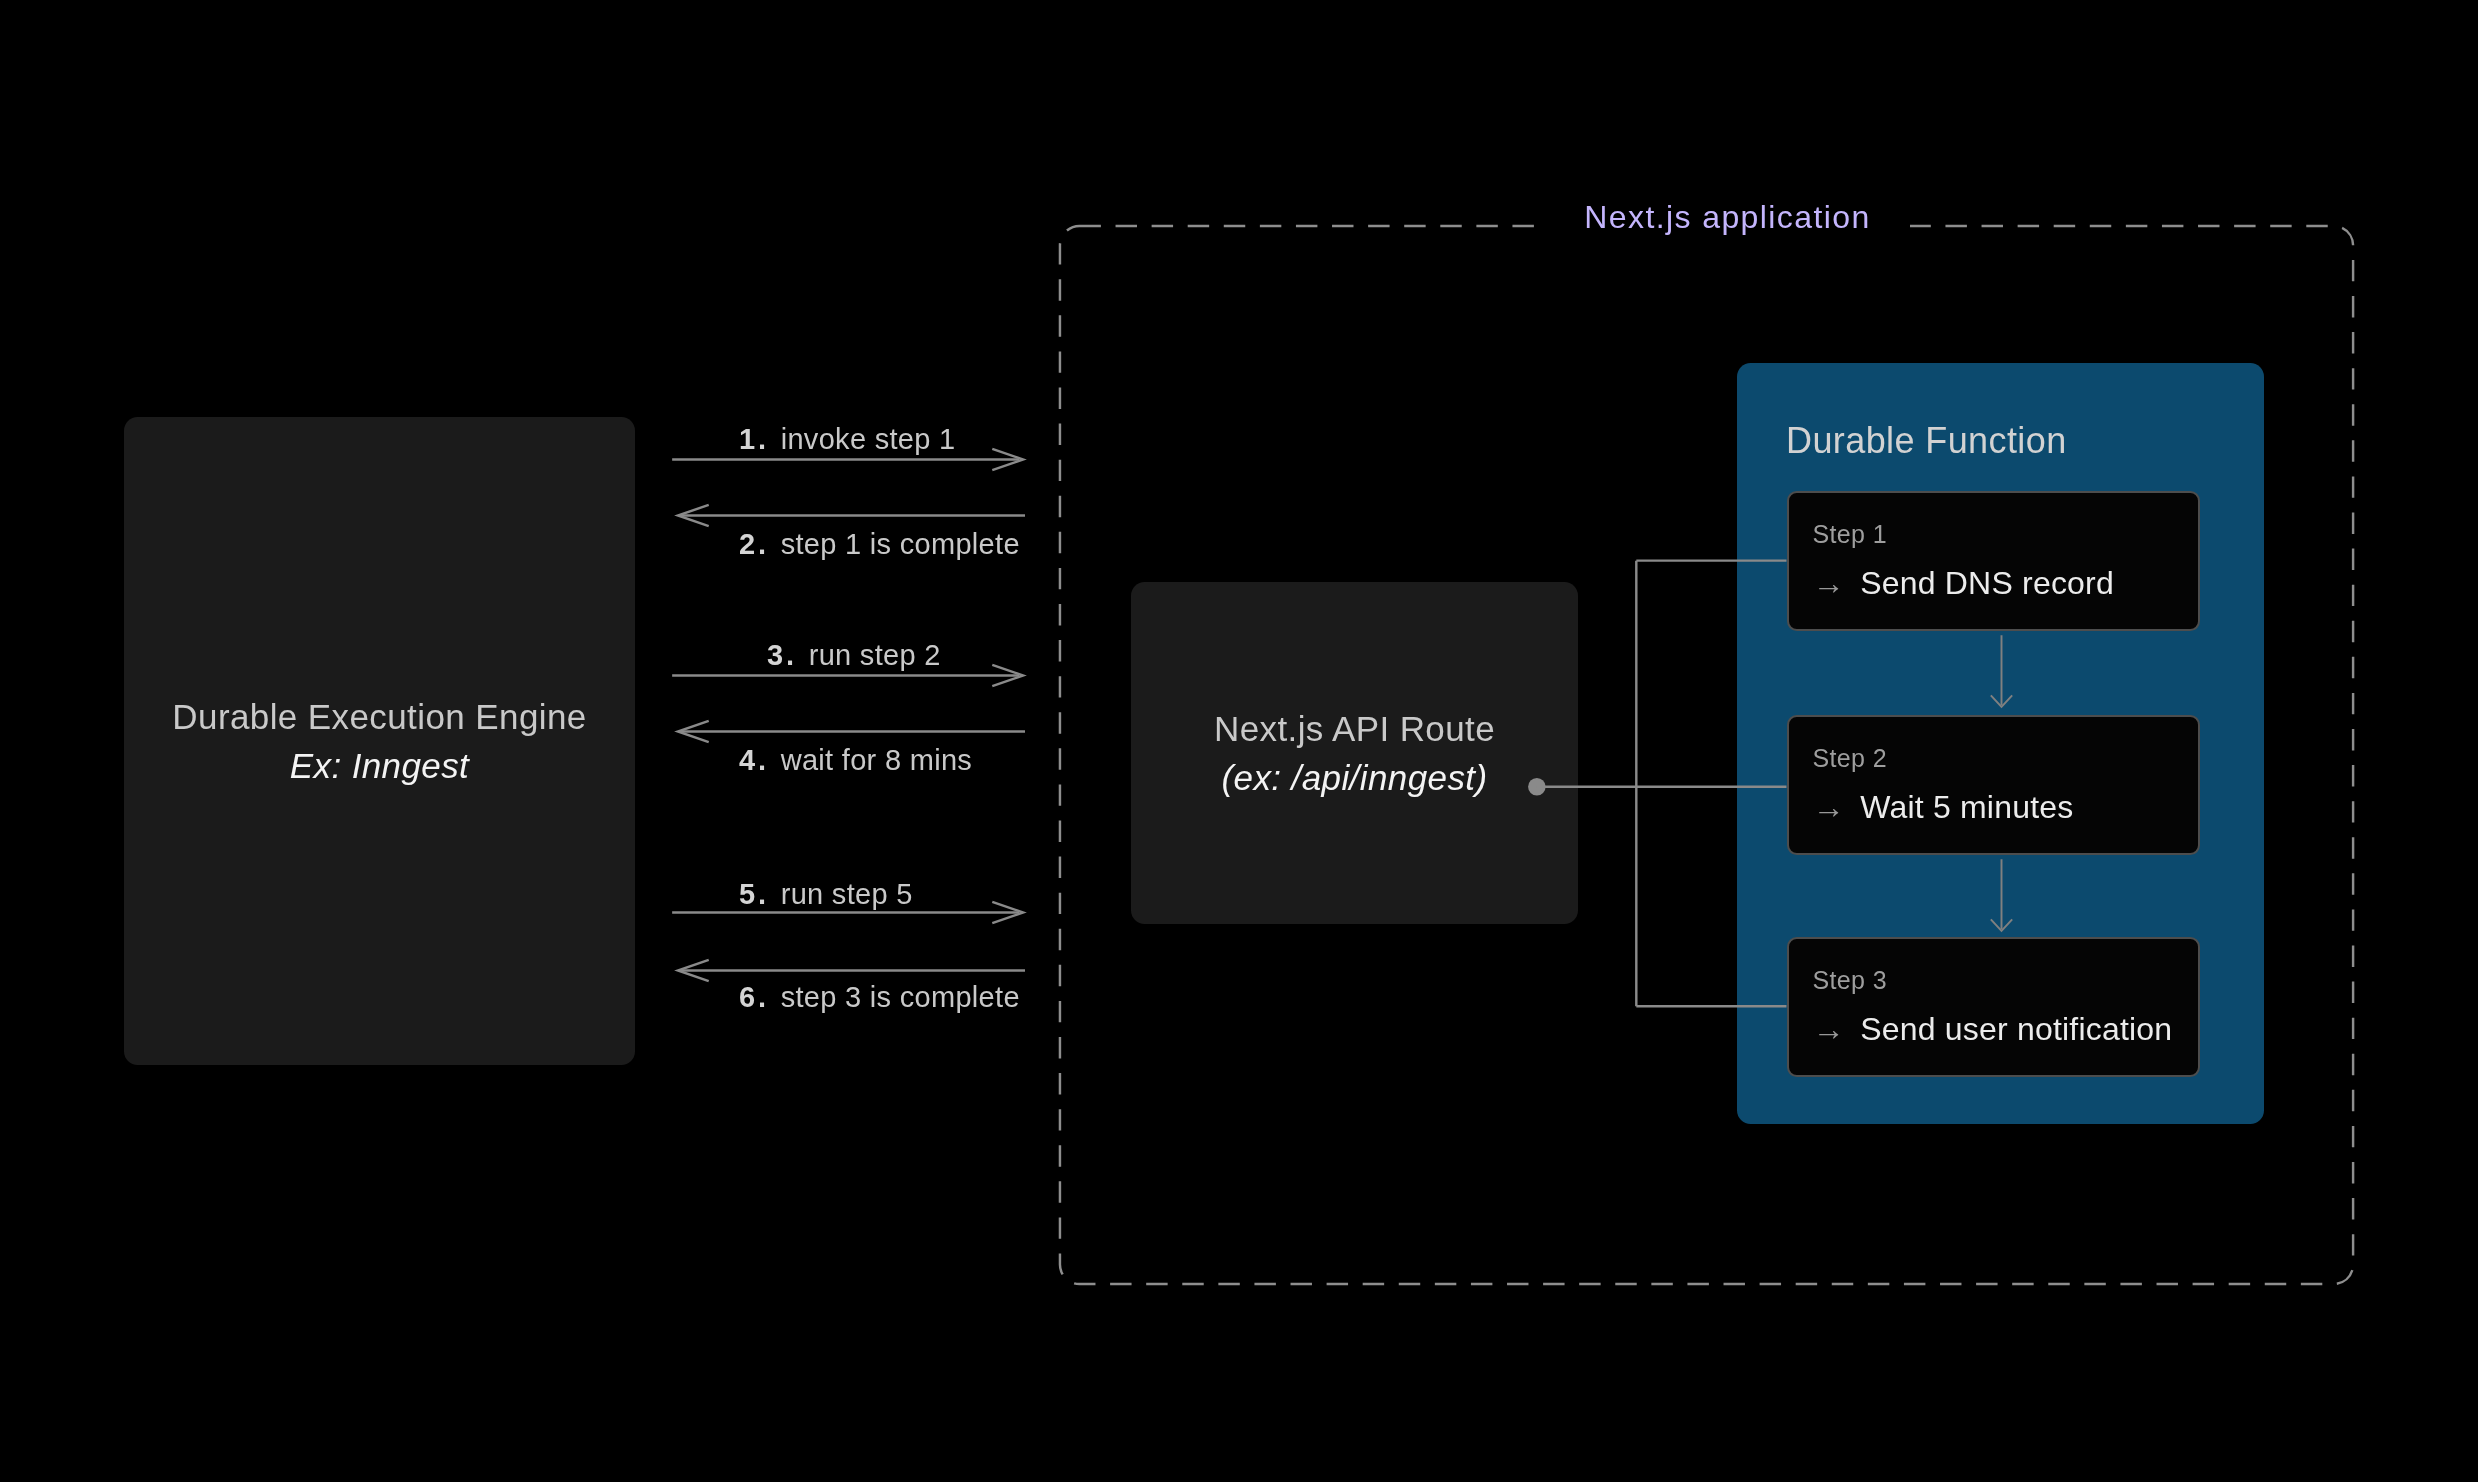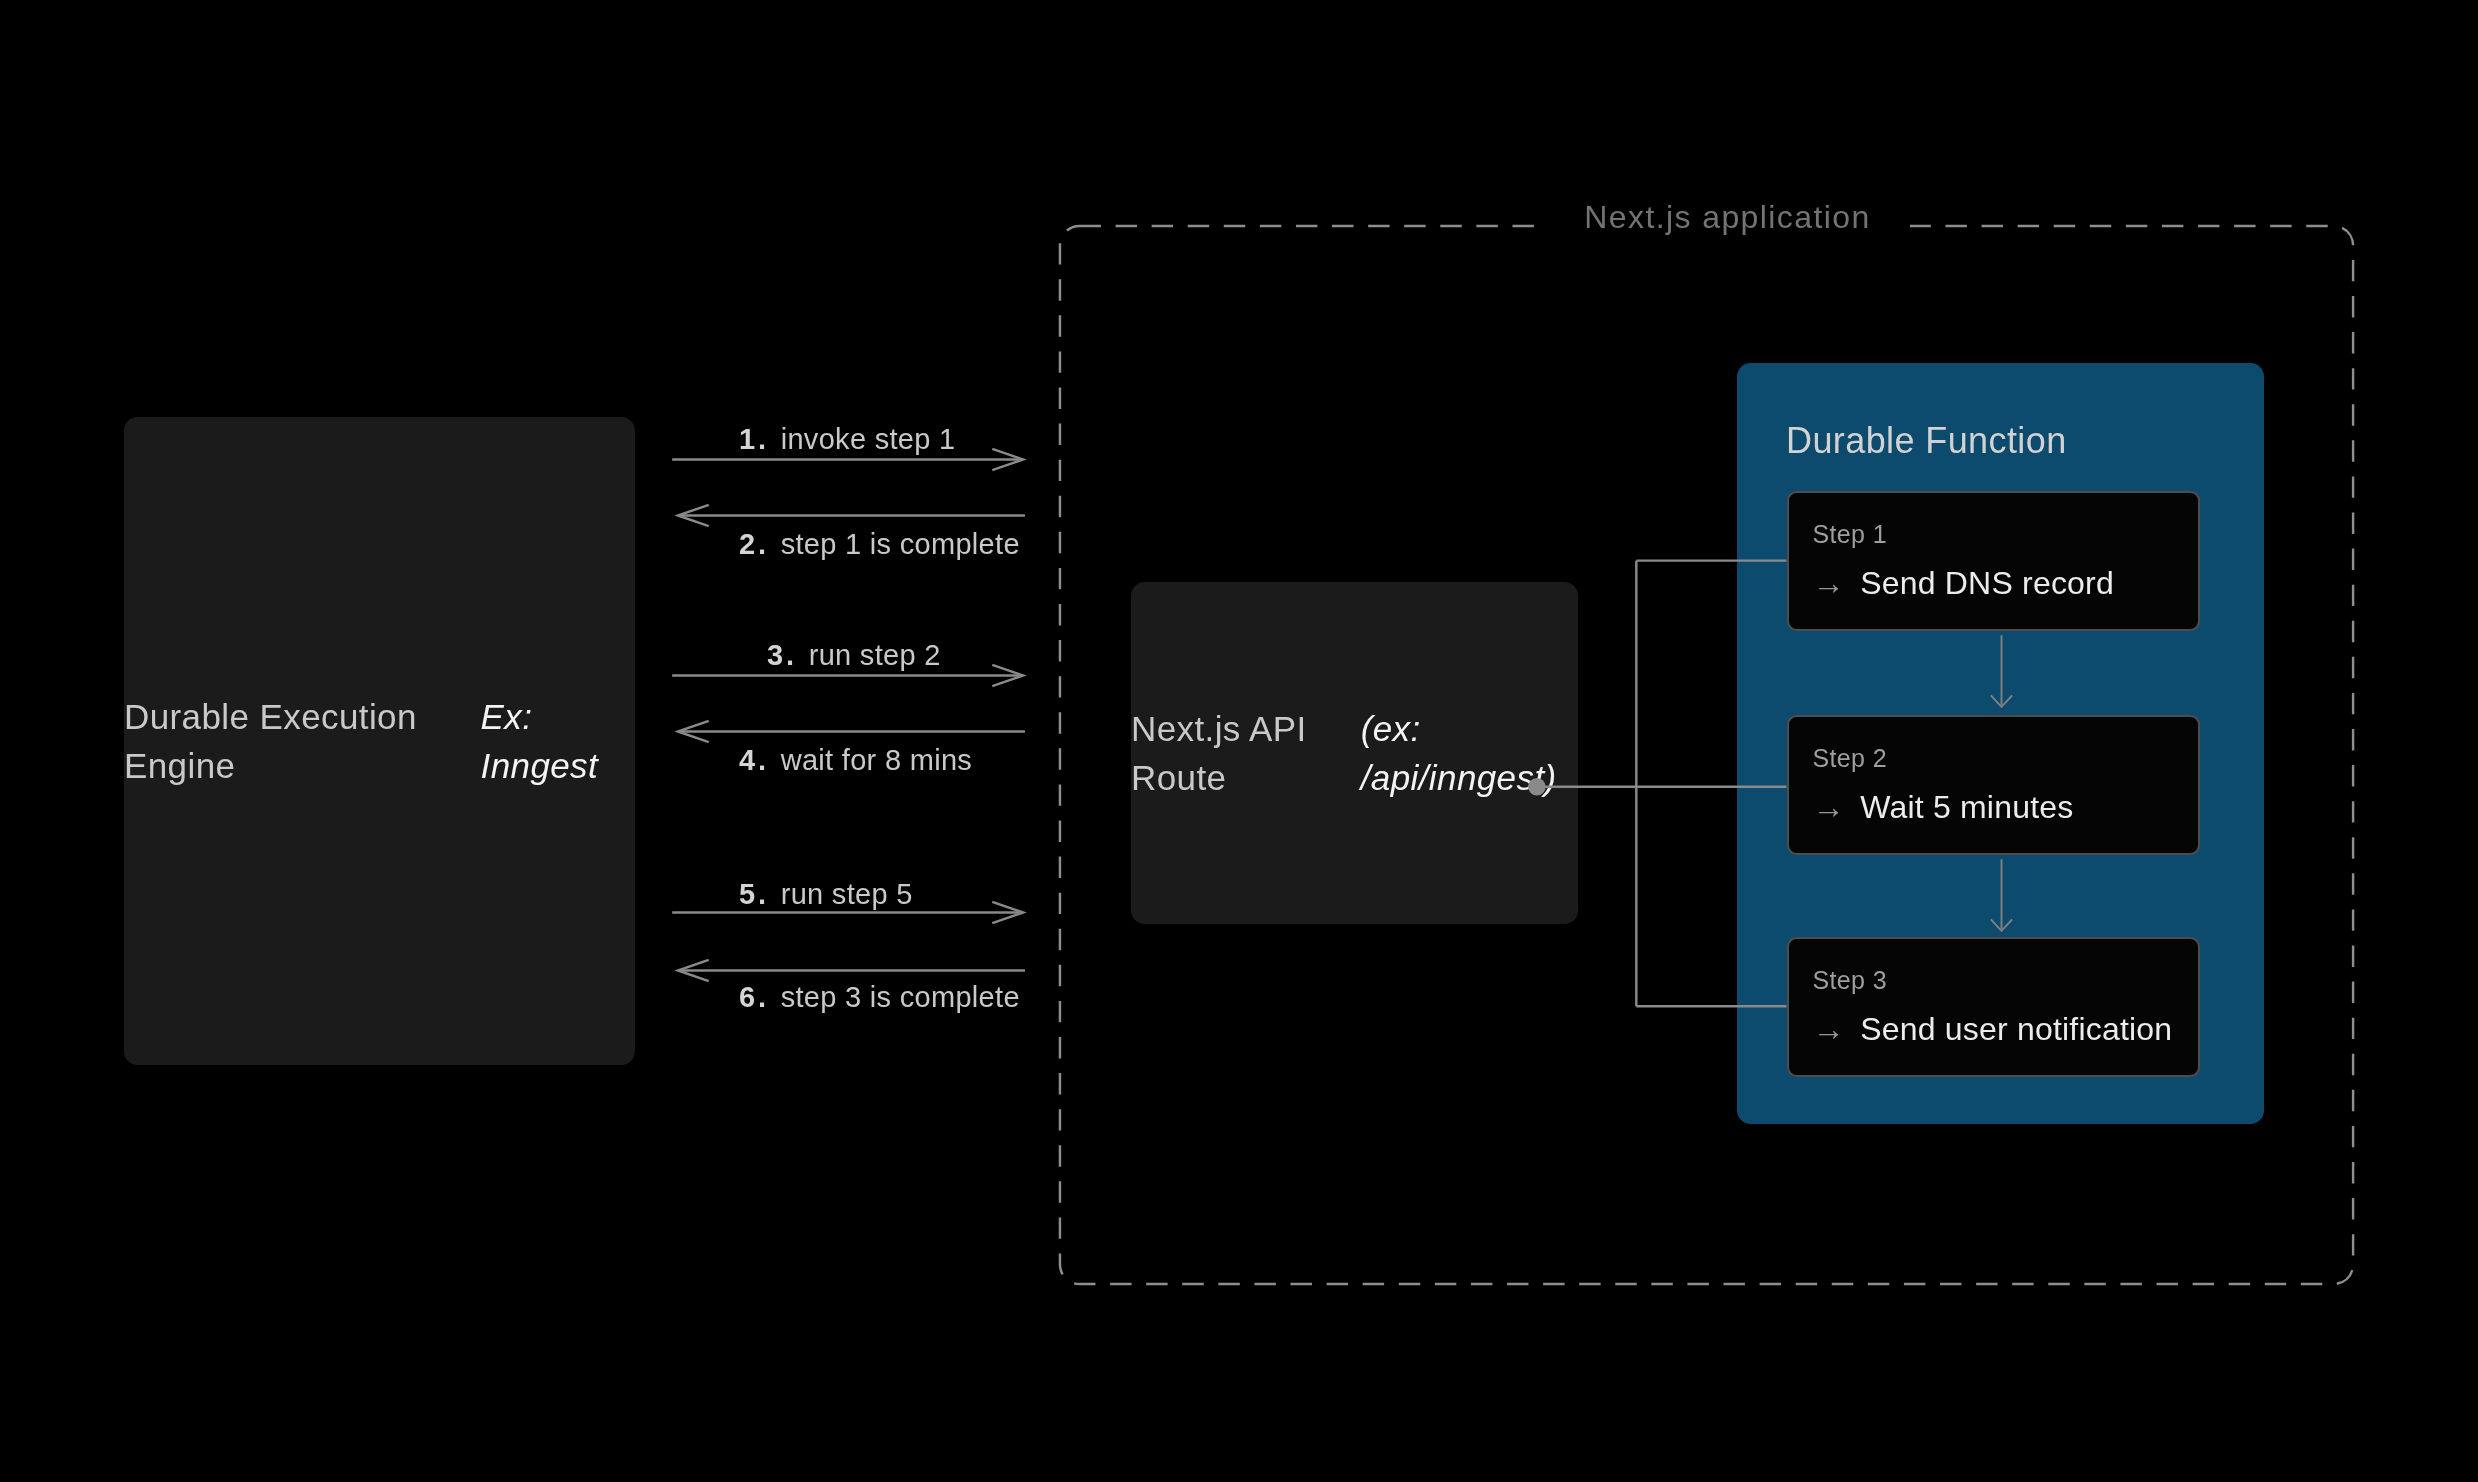--- a/index.html
+++ b/index.html
@@ -12,21 +12,21 @@
     position:relative; width:2478px; height:1482px; overflow:hidden;
     background:var(--background);
     font-family:"Liberation Sans", sans-serif;
     -webkit-font-smoothing:antialiased;
   }
   .abs{position:absolute;}
 
   
   .panel{
     background:var(--panel); border-radius:13.7px;
-    display:flex; flex-direction:row; align-items:center; justify-content:center;
+    display:flex; flex-direction:column; align-items:center; justify-content:center;
     text-align:left;
   }
   .panel .title{
     color:var(--text-label); font-size:35px; letter-spacing:0.4px; line-height:49px;
   }
   .panel .subtitle{
     color:var(--text-bright); font-size:35px; font-style:italic; letter-spacing:0.4px; line-height:49px;
   }
 
   
@@ -36,21 +36,21 @@
     color:var(--text-label); font-size:29px; letter-spacing:0.3px; white-space:nowrap;
     line-height:35px;
   }
   .msg-label .num{font-weight:bold; letter-spacing:2.9px; margin-right:11.7px; color:#d4d4d4;}
 
   
   #app-border{left:1058px; top:224px; color:var(--dash-border);}
   #app-label{
     left:1545px; top:193px; width:365px; height:49px; background:var(--background);
     display:flex; align-items:center; justify-content:center;
-    color:#737373; font-size:32px; letter-spacing:1.4px; white-space:nowrap;
+    color:#c4b5fd; font-size:32px; letter-spacing:1.4px; white-space:nowrap;
   }
 
   
   #df-container{
     left:1737px; top:363px; width:527px; height:761px; background:#0c4a6e; border-radius:13.7px;
   }
   #df-title{
     position:absolute; left:49px; top:57px; color:#d2d2d2; font-size:36px; letter-spacing:0.4px;
   }
   .step-box{

